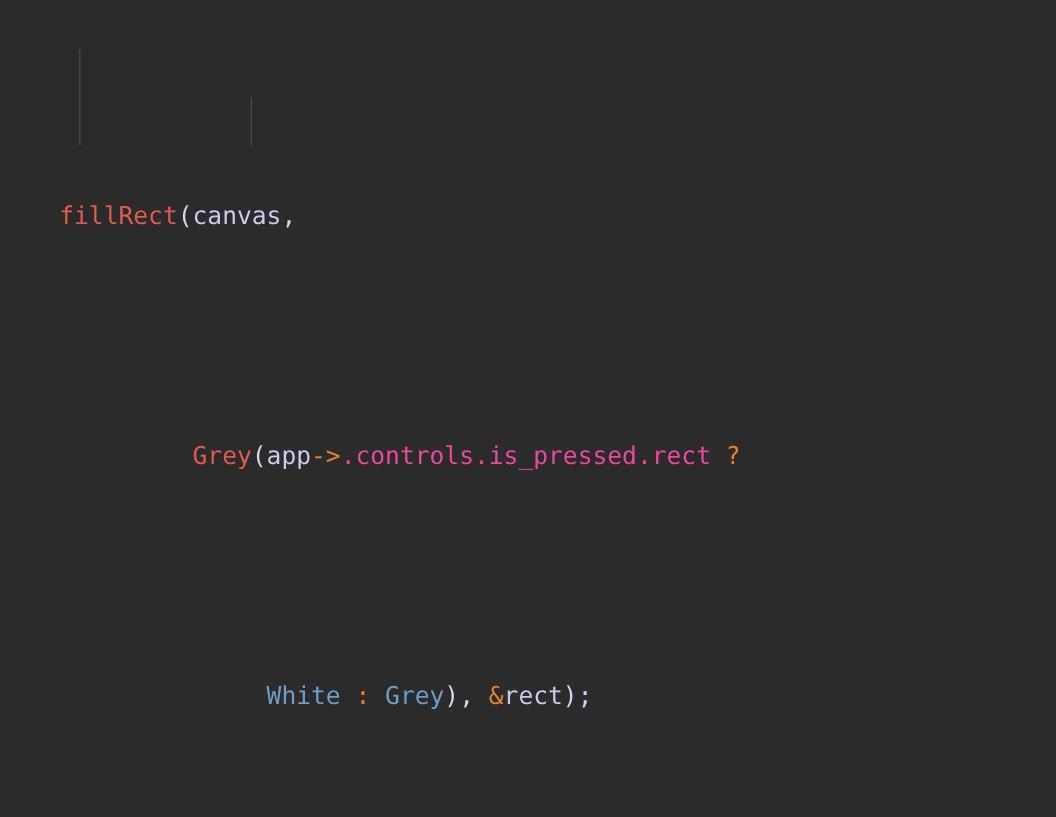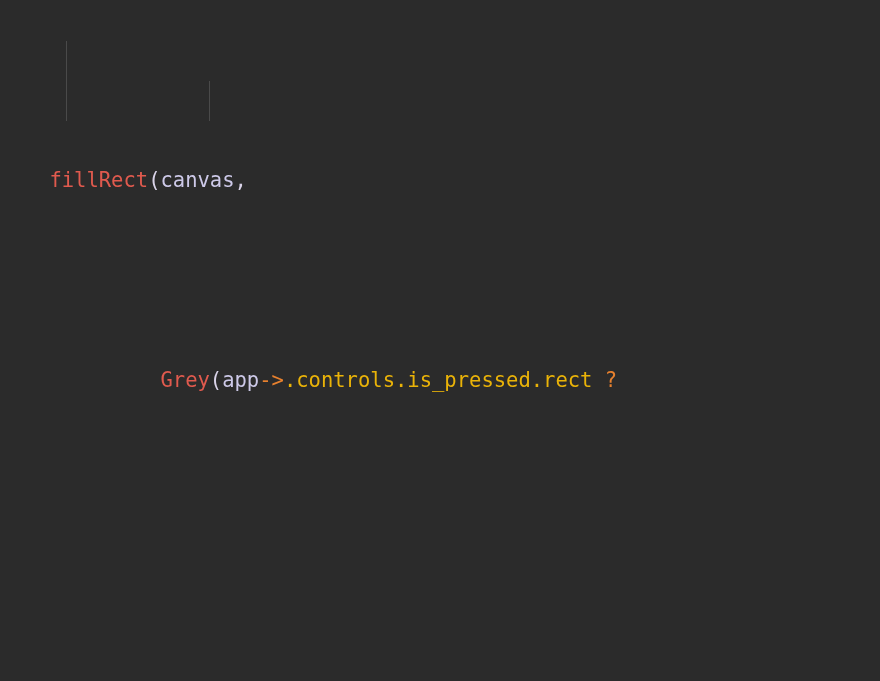--- a/index.html
+++ b/index.html
@@ -27,21 +27,21 @@
     height:40px;
     line-height:40px;
     white-space:pre;
     position:relative;
   }
   
   .t-fn      {color:#e05a4e;}            
   .t-op      {color:#e8812e;}            
   .t-punct   {color:#d9d3e8;}            
   .t-var     {color:#cdc9e8;}            
-  .t-member  {color:#eab308;}            
+  .t-member  {color:#ec4899;}            
   .t-const   {color:#6c9fc4;}            
 
   
   .guide{
     position:absolute;
     width:1px;
     background:#4a4a4a;
     z-index:0;
   }
 </style>
@@ -55,20 +55,21 @@
 
   <div class="code-area">
 
     
     <div class="line"><span class="t-punct">    </span><span class="t-fn">fillRect</span><span class="t-punct">(</span><span class="t-var">canvas</span><span class="t-punct">,</span></div>
 
     
     <div class="line"><span class="t-punct">             </span><span class="t-fn">Grey</span><span class="t-punct">(</span><span class="t-var">app</span><span class="t-op">-&gt;</span><span class="t-member">.controls</span><span class="t-member">.is_pressed</span><span class="t-member">.rect</span><span class="t-punct"> </span><span class="t-op">?</span></div>
 
     
+    <div class="line"><span class="t-punct">                  </span><span class="t-const">White</span><span class="t-op"> : </span><span class="t-const">Grey</span><span class="t-punct">), </span><span class="t-op">&amp;</span><span class="t-var">rect</span><span class="t-punct">);</span></div>
 
     
     
 
     
     
 
     
     
 

